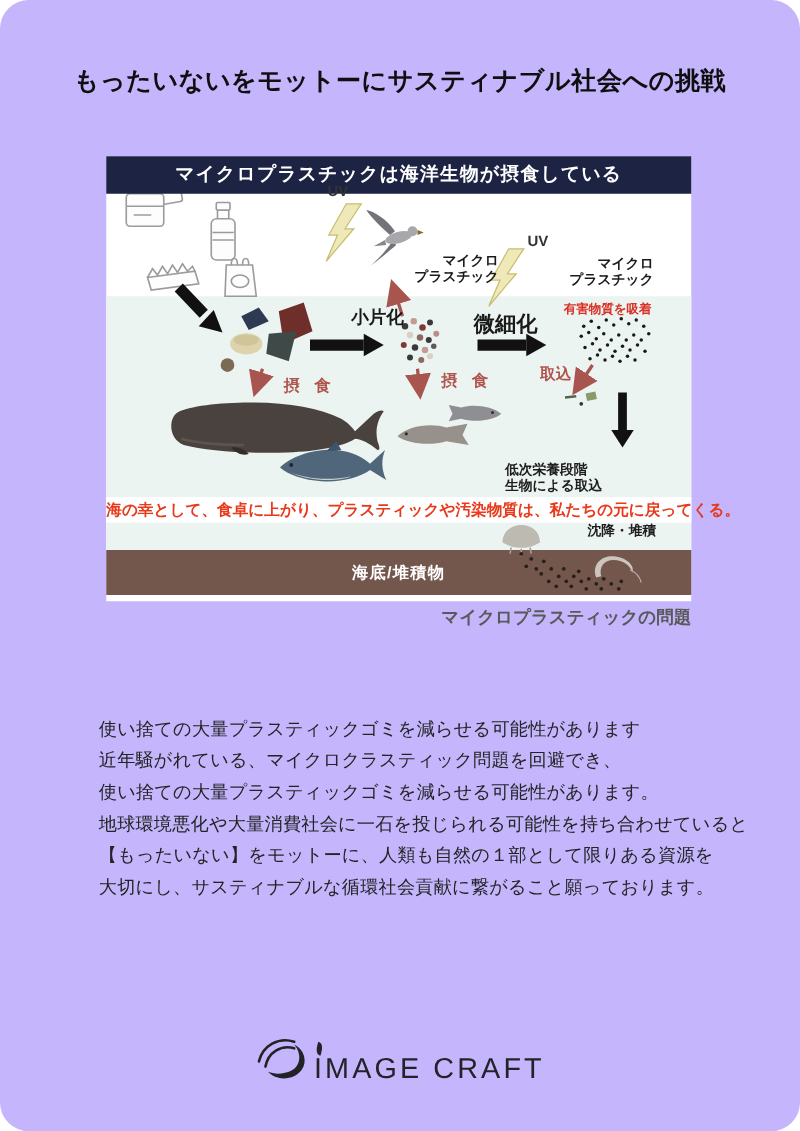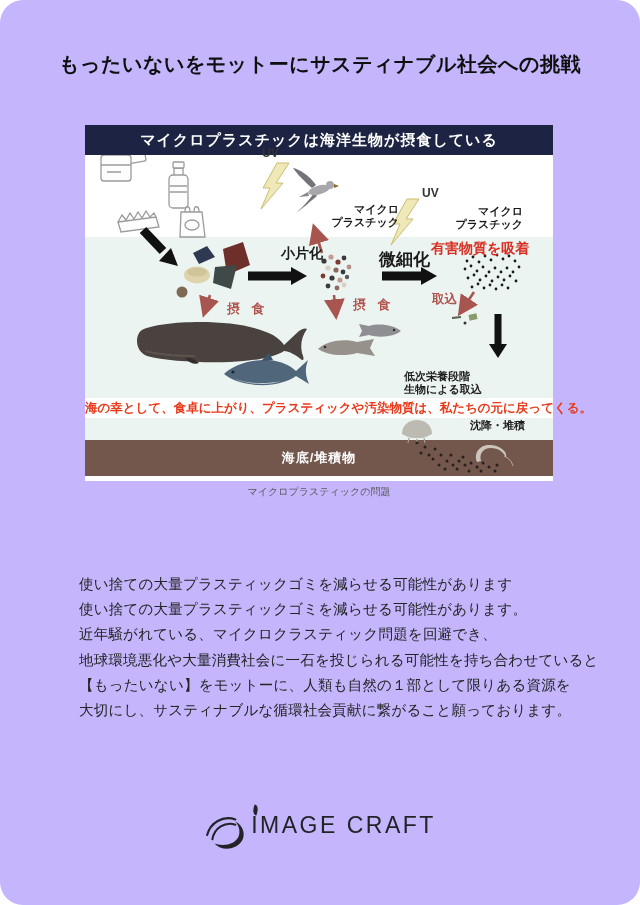--- a/index.html
+++ b/index.html
@@ -22,43 +22,43 @@
   .art { position:absolute; left:0; top:0; width:468px; height:356px; }
 
   .ig-label { position:absolute; white-space:nowrap; color:#1a1a1a; }
   .uv1 { left:177px; top:21px; font-size:12px; font-weight:600; color:#333; }
   .uv2 { left:337px; top:61px; font-size:12px; font-weight:600; color:#333; }
   .frag   { left:161px; top:120px; font-size:14px; font-weight:bold;margin-left:35px; }
   .micron { left:294px; top:123px; font-size:17px; font-weight:bold; }
   .mplabel { text-align:right; font-size:11px; font-weight:bold; line-height:12.5px; }
   .mp1 { left:238px; top:78px; width:76px; }
   .mp2 { left:370px; top:80px; width:68px; }
-  .adsorb { left:346px; top:115px; font-size:14px; font-weight:bold; color:#d93025; }
+  .adsorb { left:366px; top:115px; font-size:10px; font-weight:bold; color:#d93025; }
   .redword { color:#b0544e; font-weight:bold; }
   .feed1 { left:142px; top:175px; font-size:13px; letter-spacing:4px; }
   .feed2 { left:268px; top:171px; font-size:13px; letter-spacing:4px; }
   .uptake { left:347px; top:166px; font-size:12.5px; }
   .smallblk { font-size:11px; line-height:13px; font-weight:600; color:#1e1e1e; white-space:nowrap;margin-top:41px; }
   .lowtroph { left:319px; top:204px; }
   .settle { left:385px; top:240px; }
   .message { left:0; top:273px; width:468px; height:20px; text-align:left; line-height:20px;
              font-size:12.5px; font-weight:bold; color:#e8391a; background:#ffffff; }
   .seabed-label { left:0; top:315px; width:468px; height:20px; text-align:center; line-height:36px;
                   color:#ffffff; font-weight:bold; font-size:13px; letter-spacing:1px; }
 
-  .caption { position:absolute; left:85px; top:485px; width:468px; text-align:center;
-             font-size:10px; color:#595959; }
+  .caption { position:absolute; left:85px; top:485px; width:468px; text-align:right;
+             font-size:14px; color:#595959;font-weight:bold; }
 
   
   .body-text { position:absolute; left:79px; top:572px; width:512px; }
   .body-text .line { font-size:14.5px; line-height:25.2px; color:#242424; letter-spacing:.2px; white-space:nowrap; }
 
   
   .logo { position:absolute; left:0; right:0; top:812px; height:56px;
-          display:flex; align-items:flex-start; justify-content:center; gap:1px; }
+          display:flex; align-items:flex-end; justify-content:center; gap:1px; }
   .logo-mark { width:46px; height:42px; }
   .logo-text { position:relative; font-size:23px; letter-spacing:2.5px; color:#232327; font-weight:400; }
   .leaf { position:absolute; left:2px; top:-7px; width:5px; height:10px; background:#232327;
           border-radius:0 80% 0 80%; transform:rotate(18deg); }
 </style>
 </head>
 <body>
 
 <div class="page">
 
@@ -287,22 +287,22 @@
       <div>沈降・堆積</div>
     </div>
     <div class="ig-label message">海の幸として、食卓に上がり、プラスティックや汚染物質は、私たちの元に戻ってくる。</div>
     <div class="ig-label seabed-label">海底/堆積物</div>
   </figure>
 
   <div class="caption">マイクロプラスティックの問題</div>
 
   <div class="body-text">
     <div class="line">使い捨ての大量プラスティックゴミを減らせる可能性があります</div>
+    <div class="line">近年騒がれている、マイクロクラスティック問題を回避でき、</div>
     <div class="line">使い捨ての大量プラスティックゴミを減らせる可能性があります。</div>
-    <div class="line">近年騒がれている、マイクロクラスティック問題を回避でき、</div>
     <div class="line">地球環境悪化や大量消費社会に一石を投じられる可能性を持ち合わせていると</div>
     <div class="line">【もったいない】をモットーに、人類も自然の１部として限りある資源を</div>
     <div class="line">大切にし、サスティナブルな循環社会貢献に繋がること願っております。</div>
   </div>
 
   <div class="logo">
     <svg class="logo-mark" viewBox="0 0 44 40">
       <path d="M3,22 C6,10 18,3 30,7" stroke="#232327" stroke-width="2" fill="none" stroke-linecap="round"></path>
       <path d="M8,26 C10,15 20,9 30,12" stroke="#232327" stroke-width="2" fill="none" stroke-linecap="round"></path>
       <path d="M10,30 C16,37 30,37 36,28 C40,22 38,13 30,9 C36,16 35,25 28,29 C22,32 15,32 10,30 Z" fill="#232327"></path>

